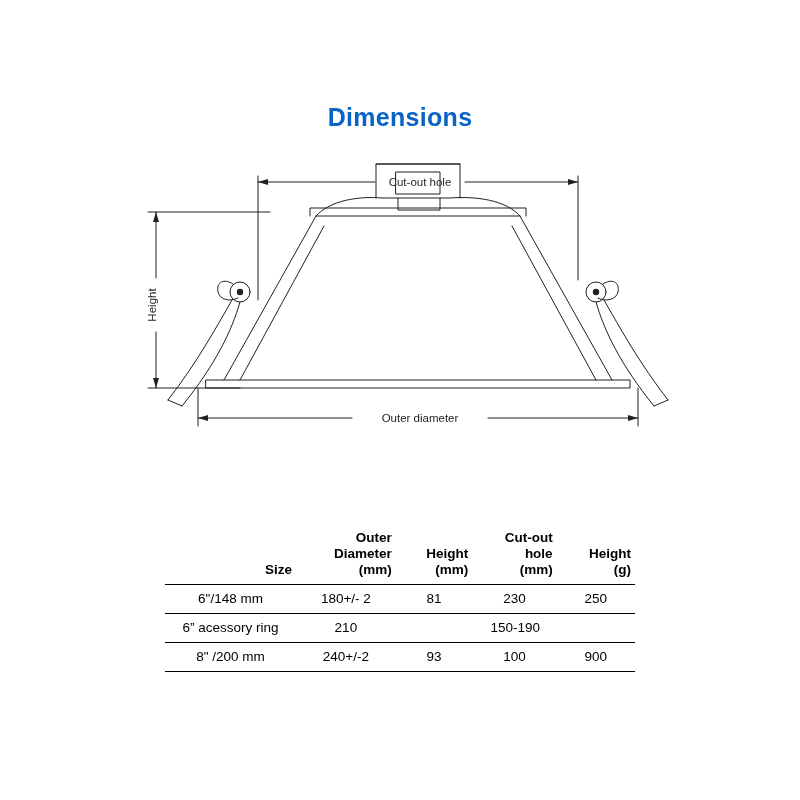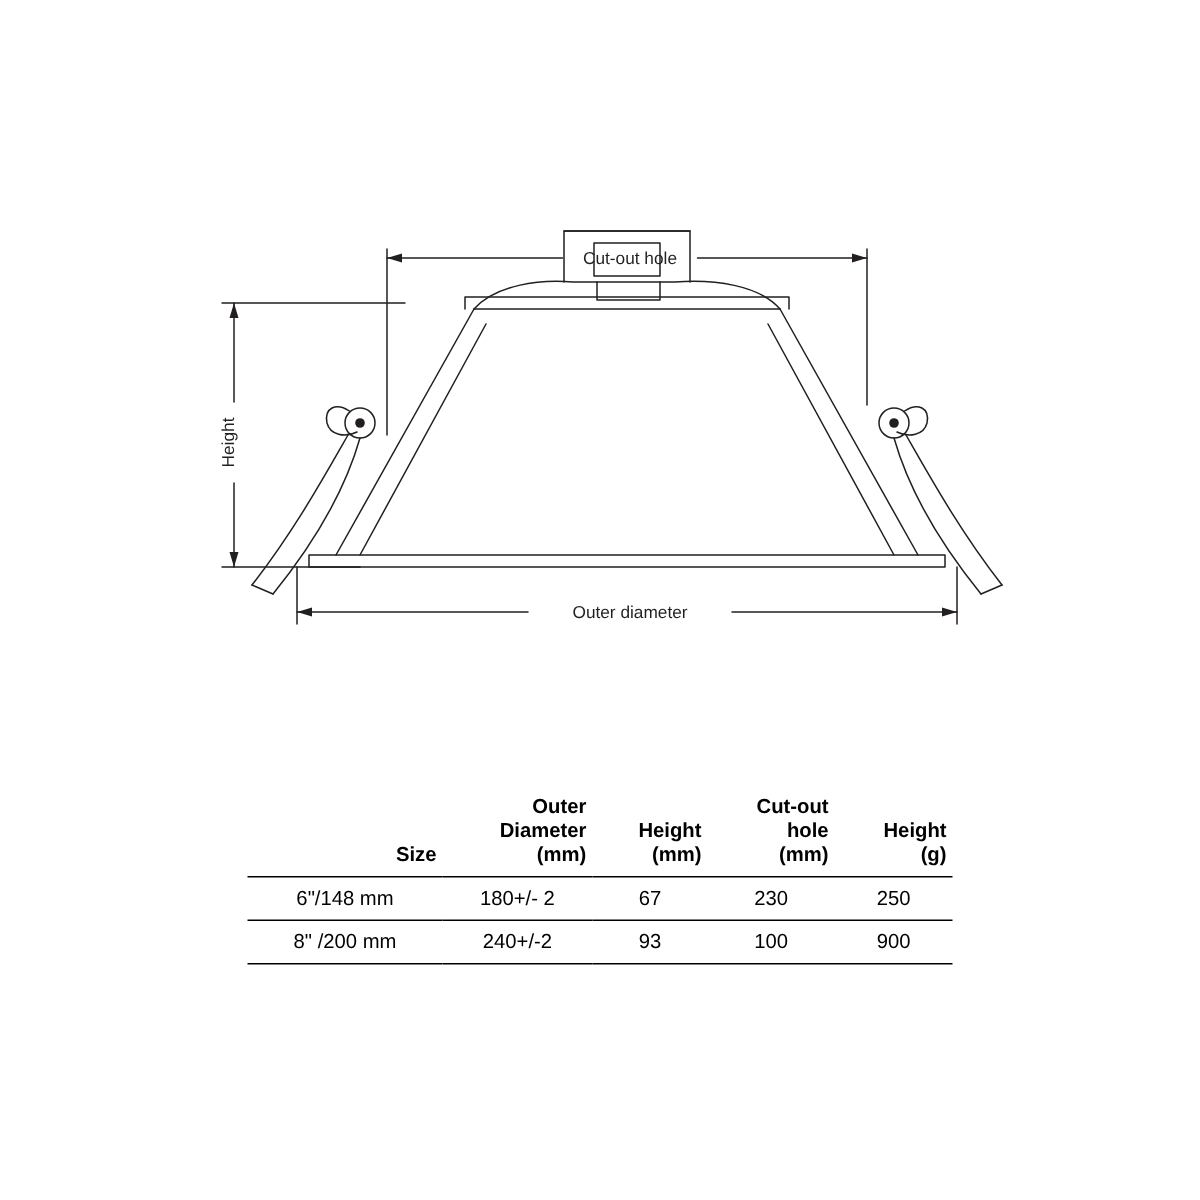--- a/index.html
+++ b/index.html
@@ -31,21 +31,21 @@
     text-align: center;
     font-size: 25px;
     font-weight: bold;
     color: #0a64c8;
     letter-spacing: 0.3px;
   }
 
   
   .drawing {
     position: absolute;
-    top: 140px;
+    top: 150px;
     left: 120px;
     width: 560px;
     height: 320px;
   }
   .drawing svg {
     display: block;
   }
 
   
   .table-wrap {
@@ -100,20 +100,21 @@
   .hdr-line { display: block; }
   .spanned { }
 
   
 </style>
 </head>
 <body>
 
 <div class="page">
 
+  <div class="title">Dimensions</div>
 
   <div class="drawing">
     <svg width="560" height="320" viewBox="0 0 560 320" xmlns="http://www.w3.org/2000/svg">
       <g fill="none" stroke="#231f20" stroke-width="1" stroke-linecap="round" stroke-linejoin="round">
 
         <line x1="138" y1="26" x2="138" y2="150"></line>
         <line x1="458" y1="26" x2="458" y2="130"></line>
 
         <line x1="138" y1="32" x2="255" y2="32"></line>
         <line x1="345" y1="32" x2="458" y2="32"></line>
@@ -203,23 +204,28 @@
           <th>
             <span class="hdr-line">Height</span>
             <span class="hdr-line">(g)</span>
           </th>
         </tr>
       </thead>
       <tbody>
         <tr>
           <td>6"/148 mm</td>
           <td>180+/- 2</td>
-          <td>67</td>
+          <td>81</td>
           <td>230</td>
           <td>250</td>
+        </tr>
+        <tr>
+          <td>6” acessory ring</td>
+          <td>210</td>
+          <td colspan="3" class="spanned">150-190</td>
         </tr>
         <tr>
           <td>8" /200 mm</td>
           <td>240+/-2</td>
           <td>93</td>
           <td>100</td>
           <td>900</td>
         </tr>
       </tbody>
     </table>

